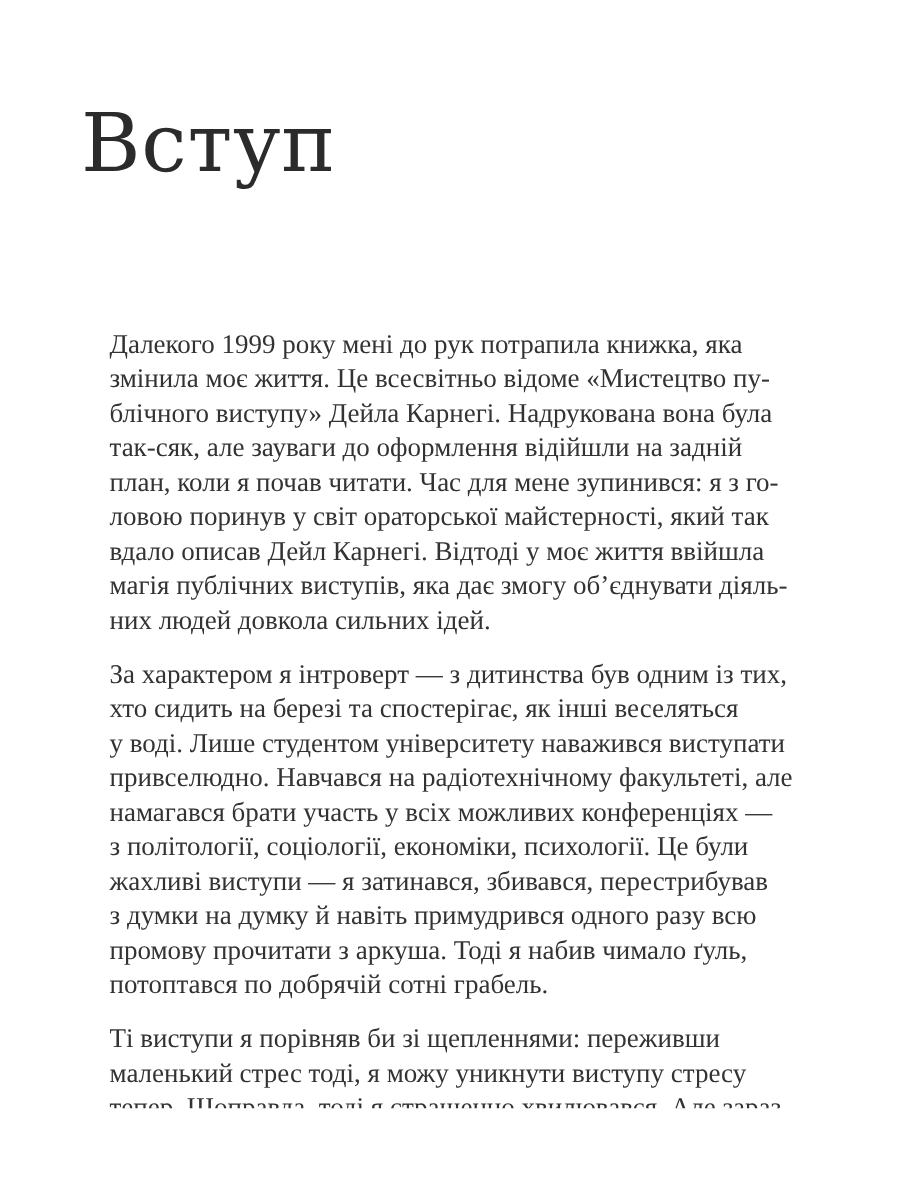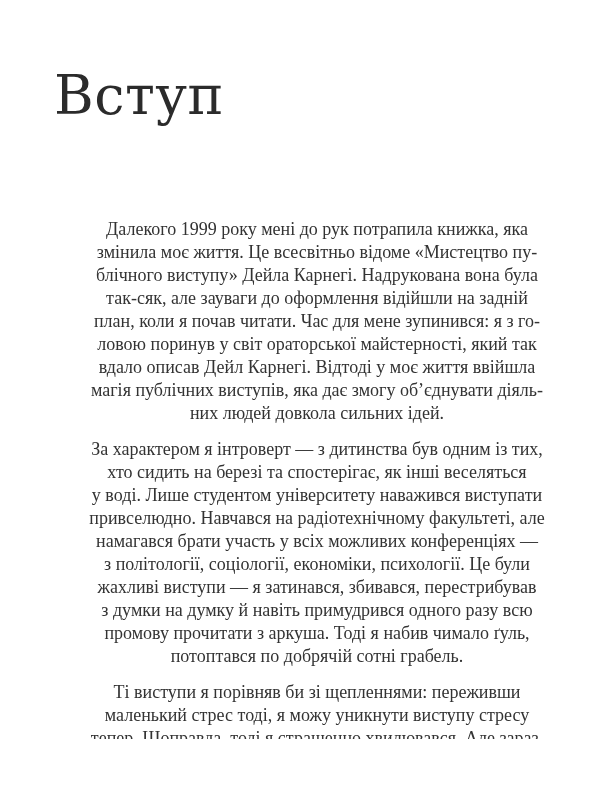--- a/index.html
+++ b/index.html
@@ -31,23 +31,22 @@
     position: absolute;
     left: 57px;
     top: 218px;
     width: 520px;
     color: #333333;
     font-size: 18px;
     line-height: 23px;
     text-align: left;
   }
   .paragraph {
-    margin: 0 0 13px 0;
+    margin: 0 0 13px 16px;
     white-space: pre-line; 
-    text-align: center;
   }
 </style>
 </head>
 <body>
 
 <div class="page">
   <h1 class="chapter-title">Вступ</h1>
 
   <div class="body-text">
     <p class="paragraph">Далекого 1999 року мені до рук потрапила книжка, яка

